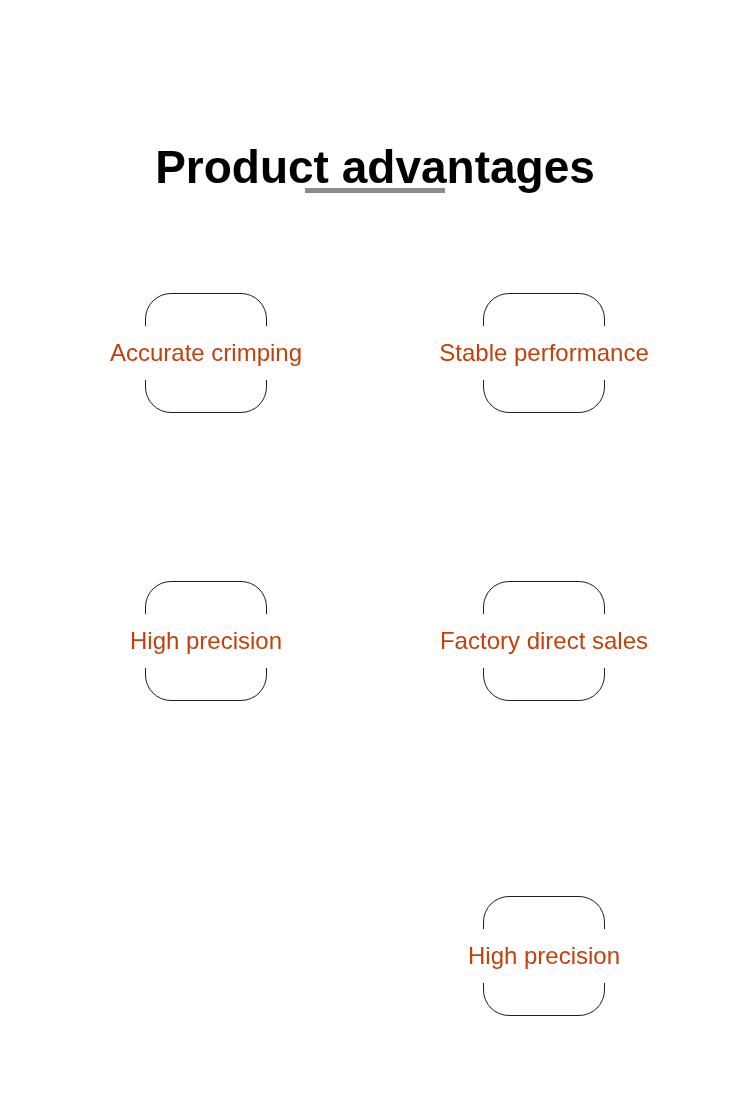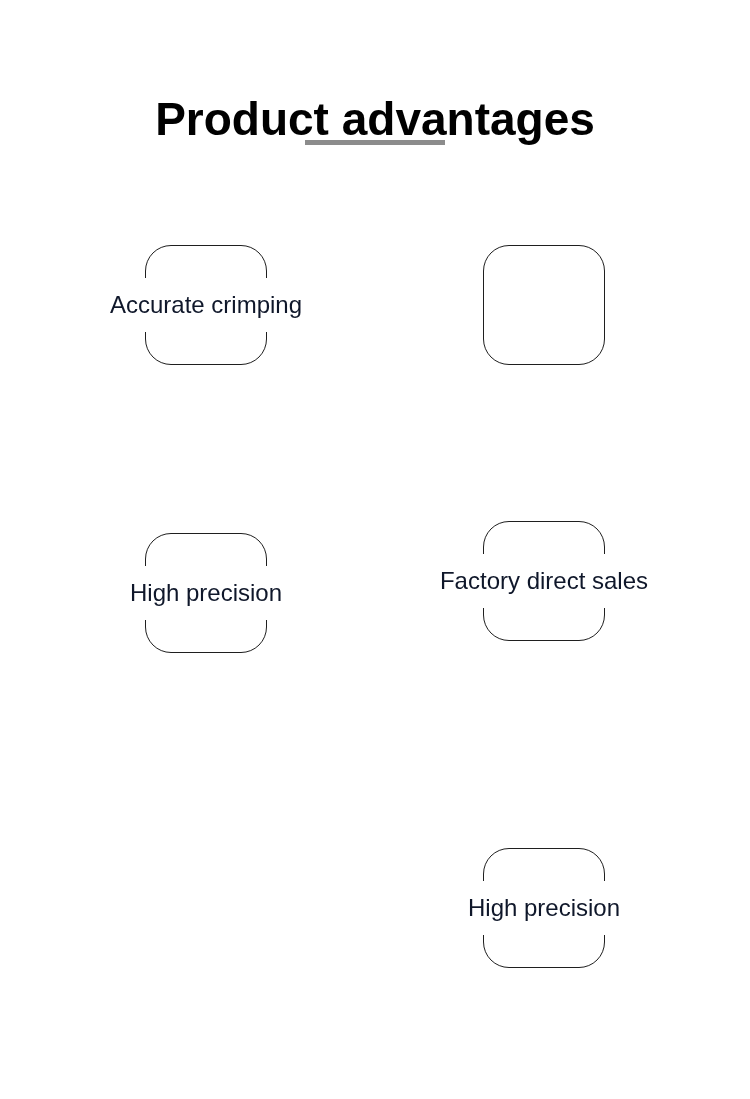--- a/index.html
+++ b/index.html
@@ -7,20 +7,21 @@
     padding: 0;
     background: #ffffff;
   }
   .page {
     position: relative;
     width: 750px;
     height: 1000px;
     background: #ffffff;
     overflow: hidden;
     font-family: "Liberation Sans", sans-serif;
+    margin-top: 48px;
   }
   .page-title {
     position: absolute;
     top: 61px;
     left: 0;
     width: 750px;
     text-align: center;
     font-size: 46px;
     font-weight: bold;
     line-height: 55px;
@@ -50,48 +51,49 @@
   }
   .card-label {
     position: absolute;
     left: 50%;
     top: 50%;
     transform: translate(-50%, -50%);
     background: #ffffff;
     white-space: nowrap;
     font-size: 24px;
     line-height: 54px;
-    color: #0f172a;
+    color: #c2410c;
     padding: 0 8px;
     text-align: center;
   }
   
   .pos-r1c1 { left: 145px; top: 245px; }
   .pos-r1c2 { left: 483px; top: 245px; }
   .pos-r2c1 { left: 145px; top: 533px; }
-  .pos-r2c2 { left: 483px; top: 521px; }
+  .pos-r2c2 { left: 483px; top: 533px; }
   .pos-r3c1 { left: 145px; top: 848px; }
   .pos-r3c2 { left: 483px; top: 848px; }
 </style>
 </head>
 <body>
 
 <div class="page">
 
   <h1 class="page-title">Product advantages</h1>
 
   <div class="title-underline"></div>
 
   <div class="card pos-r1c1">
     <div class="card-frame"></div>
     <div class="card-label">Accurate crimping</div>
   </div>
 
   <div class="card pos-r1c2">
     <div class="card-frame"></div>
+    <div class="card-label">Stable performance</div>
   </div>
 
   <div class="card pos-r2c1">
     <div class="card-frame"></div>
     <div class="card-label">High precision</div>
   </div>
 
   <div class="card pos-r2c2">
     <div class="card-frame"></div>
     <div class="card-label">Factory direct sales</div>

